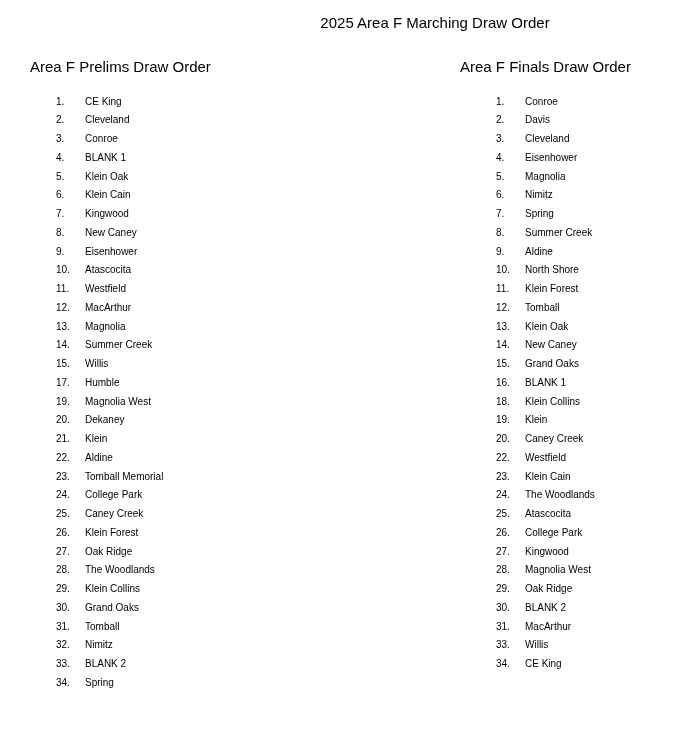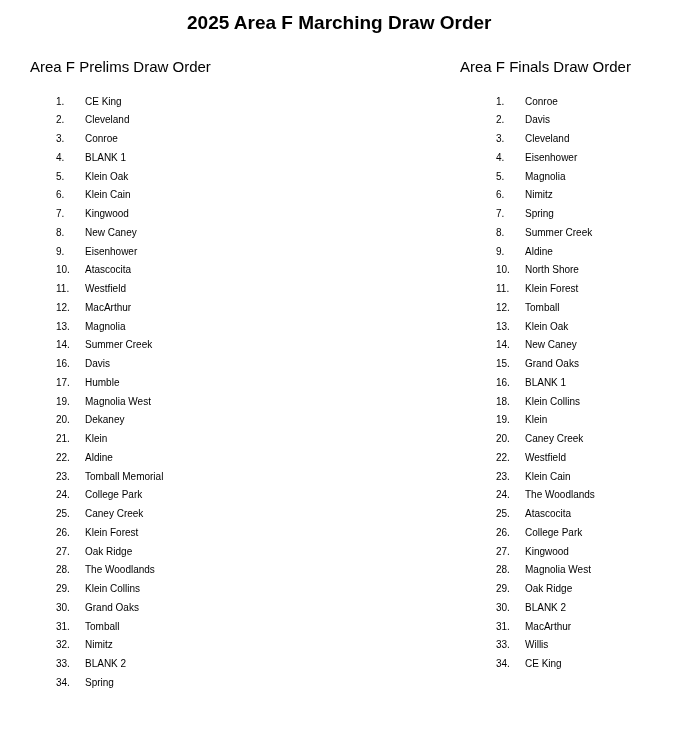--- a/index.html
+++ b/index.html
@@ -14,25 +14,24 @@
     background: #ffffff;
     color: #000000;
     font-family: "Liberation Sans", sans-serif;
     overflow: hidden;
   }
   .doc-title {
     position: absolute;
     top: 13px;
     left: 187px;
     width: 496px;
-    text-align: left;
-    font-size: 19px;
+    text-align: center;
+    font-size: 15px;
     line-height: 20px;
     white-space: nowrap;
-    font-weight: bold;
   }
   .col-heading {
     position: absolute;
     top: 57px;
     font-size: 15px;
     line-height: 20px;
     white-space: nowrap;
   }
   .prelims-heading { left: 30px; }
   .finals-heading  { left: 460px; }
@@ -75,21 +74,21 @@
       <li><span class="num">5.</span><span class="txt">Klein Oak</span></li>
       <li><span class="num">6.</span><span class="txt">Klein Cain</span></li>
       <li><span class="num">7.</span><span class="txt">Kingwood</span></li>
       <li><span class="num">8.</span><span class="txt">New Caney</span></li>
       <li><span class="num">9.</span><span class="txt">Eisenhower</span></li>
       <li><span class="num">10.</span><span class="txt">Atascocita</span></li>
       <li><span class="num">11.</span><span class="txt">Westfield</span></li>
       <li><span class="num">12.</span><span class="txt">MacArthur</span></li>
       <li><span class="num">13.</span><span class="txt">Magnolia</span></li>
       <li><span class="num">14.</span><span class="txt">Summer Creek</span></li>
-      <li><span class="num">16.</span><span class="txt">Davis</span></li>
+      <li><span class="num">15.</span><span class="txt">Willis</span></li>
       <li><span class="num">17.</span><span class="txt">Humble</span></li>
       <li><span class="num">19.</span><span class="txt">Magnolia West</span></li>
       <li><span class="num">20.</span><span class="txt">Dekaney</span></li>
       <li><span class="num">21.</span><span class="txt">Klein</span></li>
       <li><span class="num">22.</span><span class="txt">Aldine</span></li>
       <li><span class="num">23.</span><span class="txt">Tomball Memorial</span></li>
       <li><span class="num">24.</span><span class="txt">College Park</span></li>
       <li><span class="num">25.</span><span class="txt">Caney Creek</span></li>
       <li><span class="num">26.</span><span class="txt">Klein Forest</span></li>
       <li><span class="num">27.</span><span class="txt">Oak Ridge</span></li>

